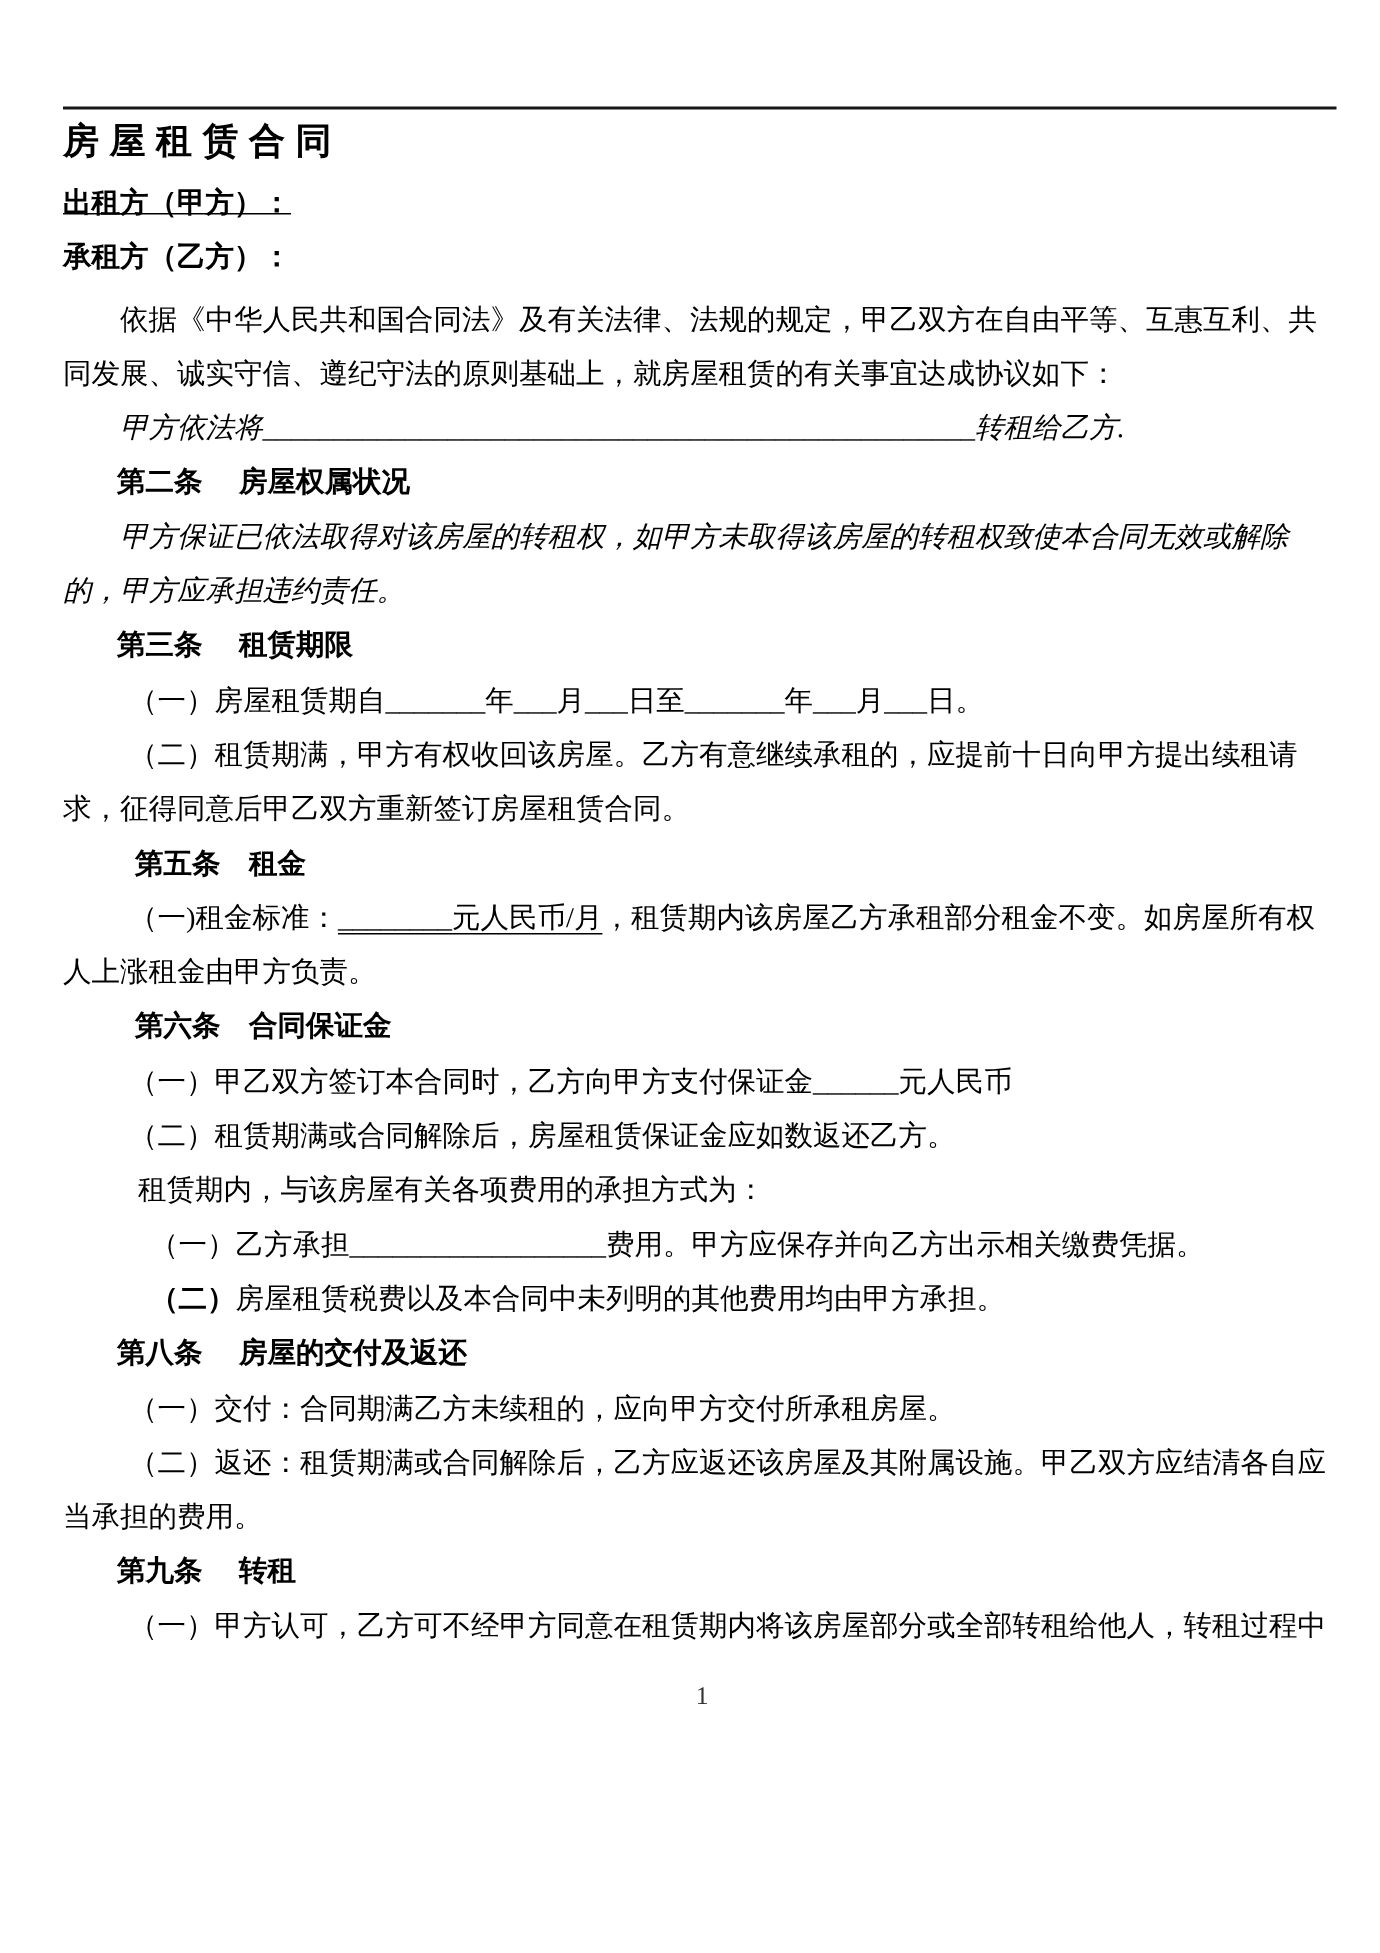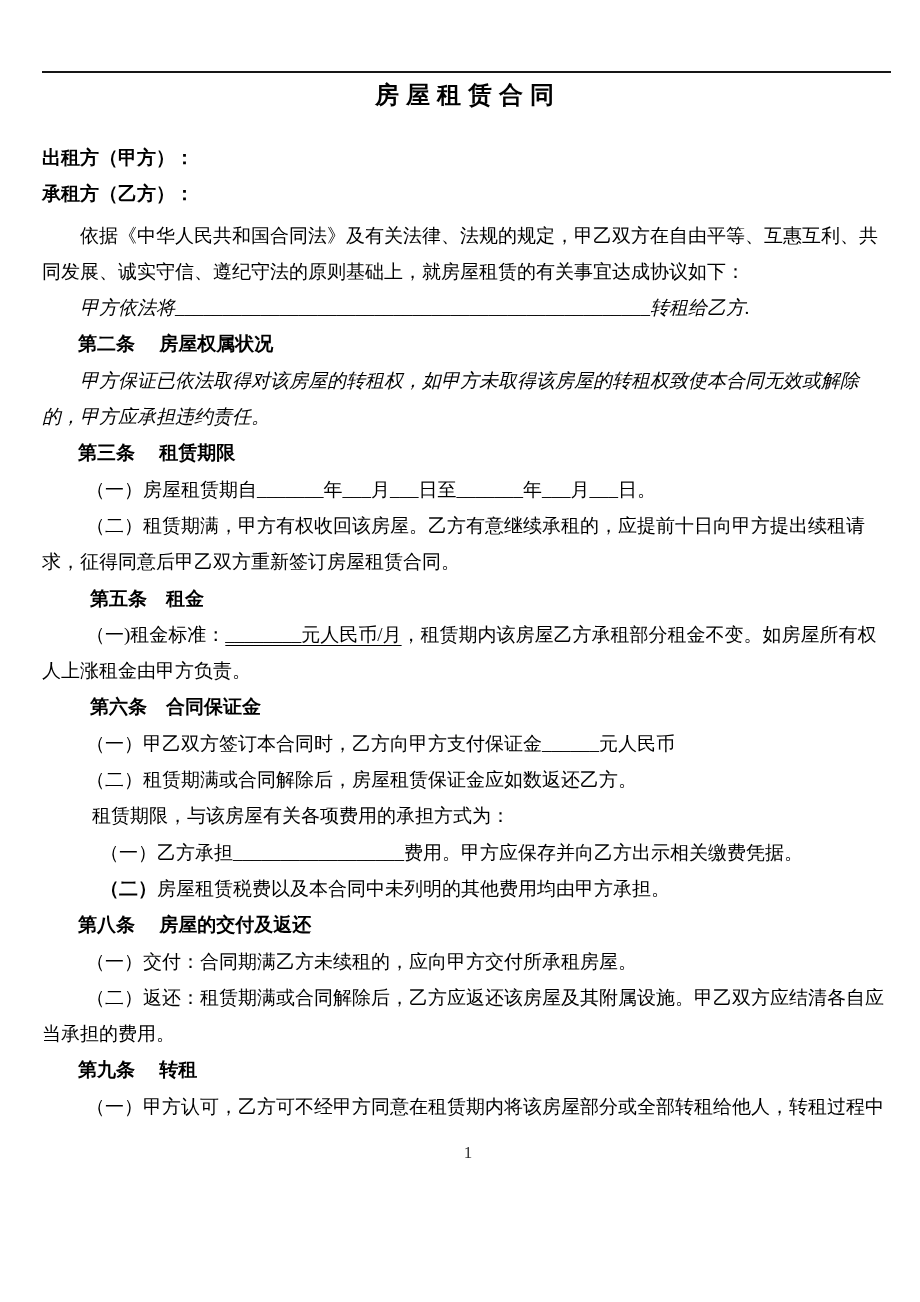--- a/index.html
+++ b/index.html
@@ -25,33 +25,32 @@
   .content {
     position: absolute;
     left: 42px;
     top: 0;
     width: 852px;
     text-align: left;
   }
   h1.doc-title {
     margin: 0;
     padding-top: 81px;
-    text-align: center;
     font-size: 24px;
     line-height: 29px;
     font-weight: 700;
     letter-spacing: 7px;
     font-family: "Liberation Serif", "DejaVu Serif", serif;
   }
   p { margin: 0; line-height: 36.3px; }
   .sans-bold {
     font-family: "Liberation Sans", "DejaVu Sans", sans-serif;
     font-weight: 700;
   }
-  .party-first  { margin-top: 30px; }
+  .party-first  { margin-top: 8px; text-decoration: underline; }
   .party-second { }
   .preamble     { margin-top: 5px; text-indent: 38px; }
   .indent-body  { text-indent: 38px; font-style: italic; }
   .heading      { text-indent: 36px; }
   .heading-mid  { text-indent: 48px; }
   .item         { text-indent: 44px; }
   .item-deep    { text-indent: 58px; }
   .intro-line   { text-indent: 50px; }
   .u { text-decoration: underline; text-underline-offset: 4px; }
   .page-number {
@@ -85,21 +84,21 @@
     <p class="item">（一）房屋租赁期自_______年___月___日至_______年___月___日。</p>
     <p class="item">（二）租赁期满，甲方有权收回该房屋。乙方有意继续承租的，应提前十日向甲方提出续租请求，征得同意后甲乙双方重新签订房屋租赁合同。</p>
 
     <p class="sans-bold heading-mid">第五条　租金</p>
     <p class="item"><span>（一)租金标准：</span><span class="u">________元人民币/月</span><span>，租赁期内该房屋乙方承租部分租金不变。如房屋所有权人上涨租金由甲方负责。</span></p>
 
     <p class="sans-bold heading-mid">第六条　合同保证金</p>
     <p class="item">（一）甲乙双方签订本合同时，乙方向甲方支付保证金______元人民币</p>
     <p class="item">（二）租赁期满或合同解除后，房屋租赁保证金应如数返还乙方。</p>
 
-    <p class="intro-line">租赁期限，与该房屋有关各项费用的承担方式为：</p>
+    <p class="intro-line">租赁期内，与该房屋有关各项费用的承担方式为：</p>
     <p class="item-deep">（一）乙方承担__________________费用。甲方应保存并向乙方出示相关缴费凭据。</p>
     <p class="item-deep"><span class="sans-bold">（二）</span><span>房屋租赁税费以及本合同中未列明的其他费用均由甲方承担。</span></p>
 
     <p class="sans-bold heading">第八条　 房屋的交付及返还</p>
     <p class="item">（一）交付：合同期满乙方未续租的，应向甲方交付所承租房屋。</p>
     <p class="item">（二）返还：租赁期满或合同解除后，乙方应返还该房屋及其附属设施。甲乙双方应结清各自应当承担的费用。</p>
 
     <p class="sans-bold heading">第九条　 转租</p>
     <p class="item">（一）甲方认可，乙方可不经甲方同意在租赁期内将该房屋部分或全部转租给他人，转租过程中</p>
 

